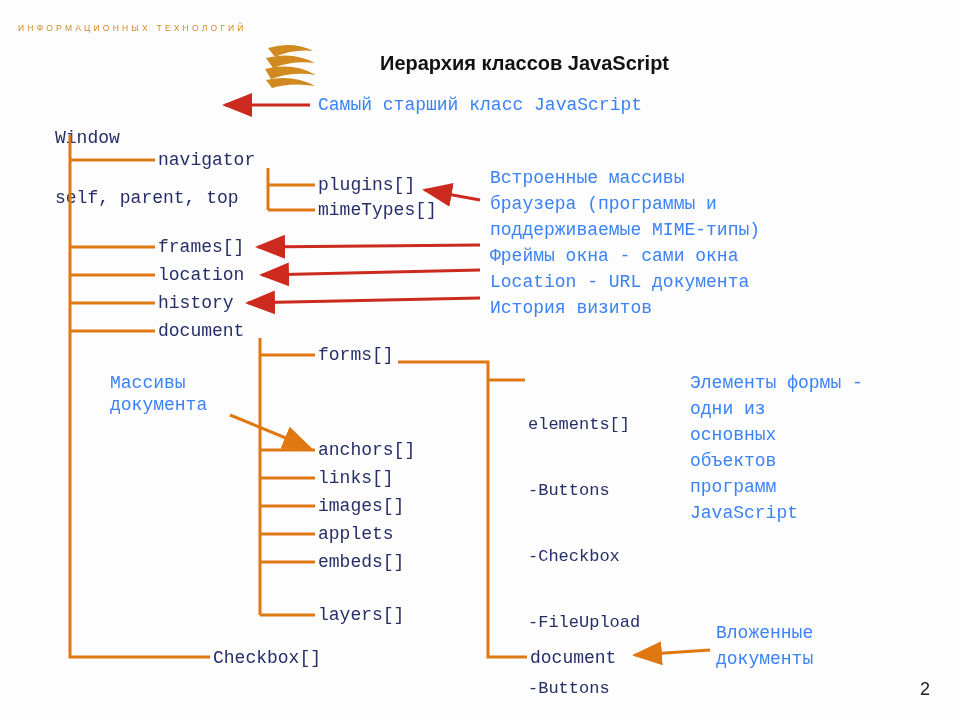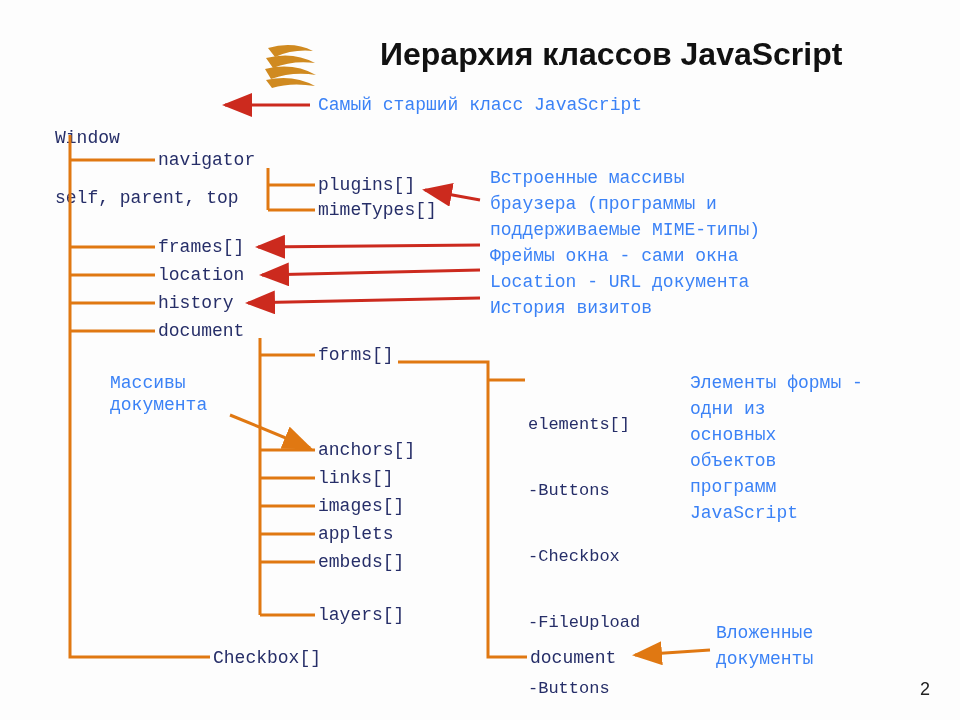--- a/index.html
+++ b/index.html
@@ -1,38 +1,39 @@
 <!DOCTYPE html>
 <html><head>
 <meta charset="utf-8">
 <style>
   html,body{margin:0;padding:0}
   body{width:960px;height:720px;background:#fdfdfd;position:relative;
        font-family:"Courier New",monospace;font-size:18px;color:#262e68}
   .sans{font-family:Arial,Helvetica,sans-serif}
-  .title{position:absolute;left:380px;top:36px;font-size:32px;font-weight:bold;
+  .title{position:absolute;left:380px;top:52px;font-size:20px;font-weight:bold;
          color:#111}
   .logo{position:absolute;left:18px;top:25px;width:290px}
   .logo-top{font-size:21px;font-weight:bold;letter-spacing:.5px;color:#222;
             font-family:Georgia,serif}
   .logo-sub{font-size:8.5px;letter-spacing:3.2px;color:#d08a20;
             font-family:Arial,sans-serif;margin-top:-2px}
   .logo-swoosh{position:absolute;left:245px;top:18px}
   .red{color:#3b82f6}
   .blue{color:#262e68}
   .abs{position:absolute;white-space:pre}
   .pagenum{position:absolute;right:30px;bottom:20px;font-family:Arial;
            font-size:18px;color:#222}
   svg.lines{position:absolute;left:0;top:0;width:960px;height:720px;
             pointer-events:none}
 </style>
 </head>
 <body>
 
 <div class="logo">
+  <div class="logo-sub">ИНФОРМАЦИОННЫХ ТЕХНОЛОГИЙ</div>
   <svg class="logo-swoosh" width="55" height="52">
     <g fill="#d08a20">
       <path d="M5 5 Q30 -2 50 8 Q30 6 12 14 Z"></path>
       <path d="M3 15 Q30 8 52 20 Q30 17 10 25 Z"></path>
       <path d="M2 26 Q30 19 53 32 Q30 28 8 36 Z"></path>
       <path d="M3 37 Q30 31 52 43 Q28 39 9 45 Z"></path>
     </g>
   </svg>
 </div>
 

